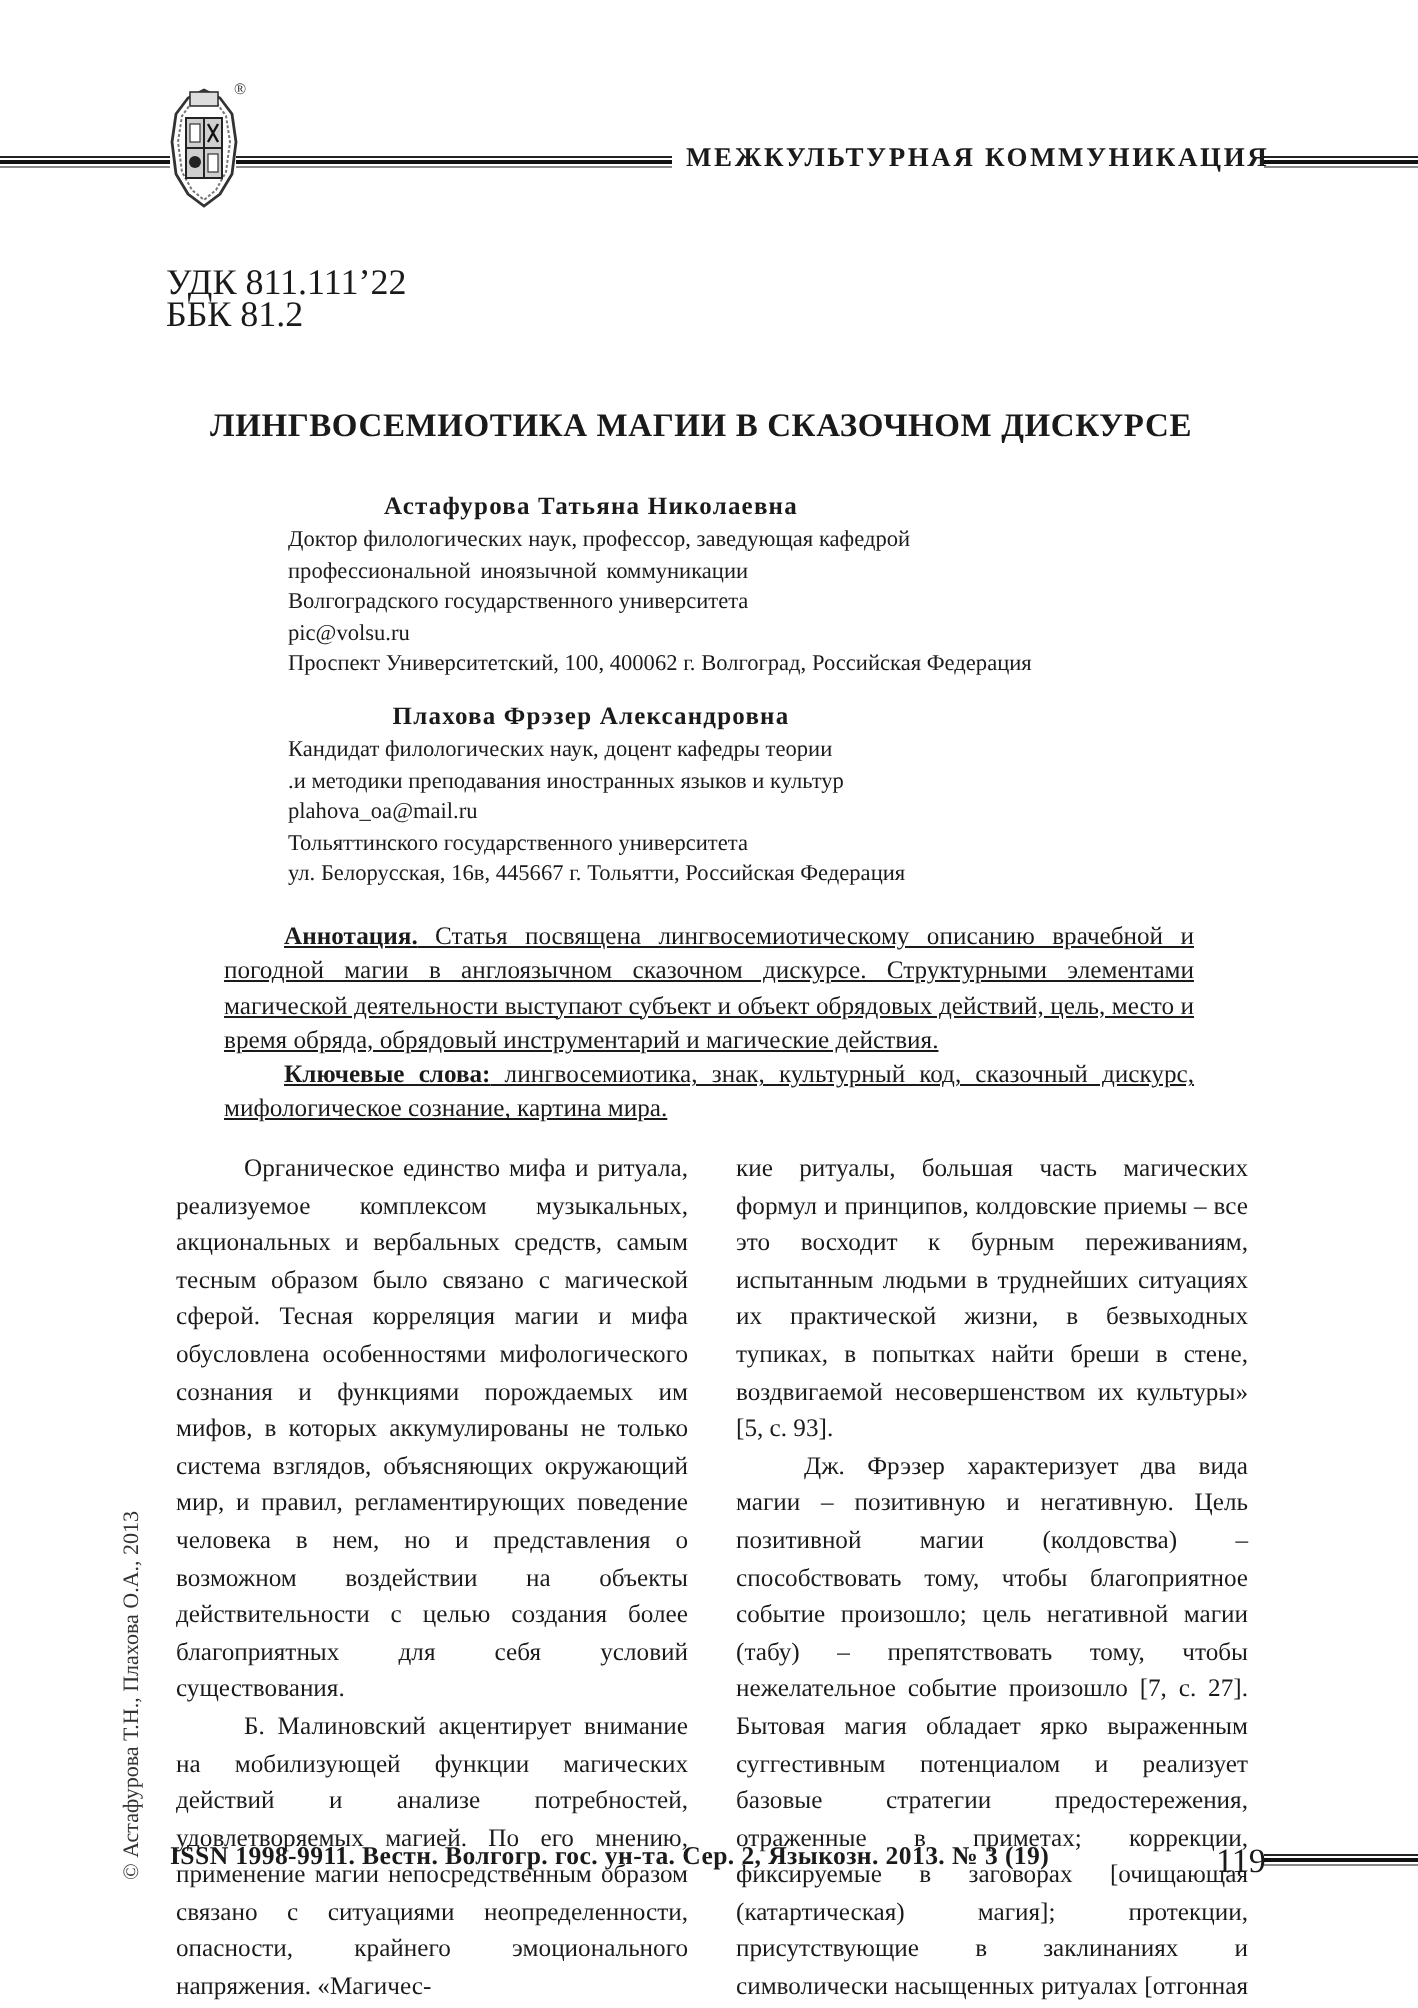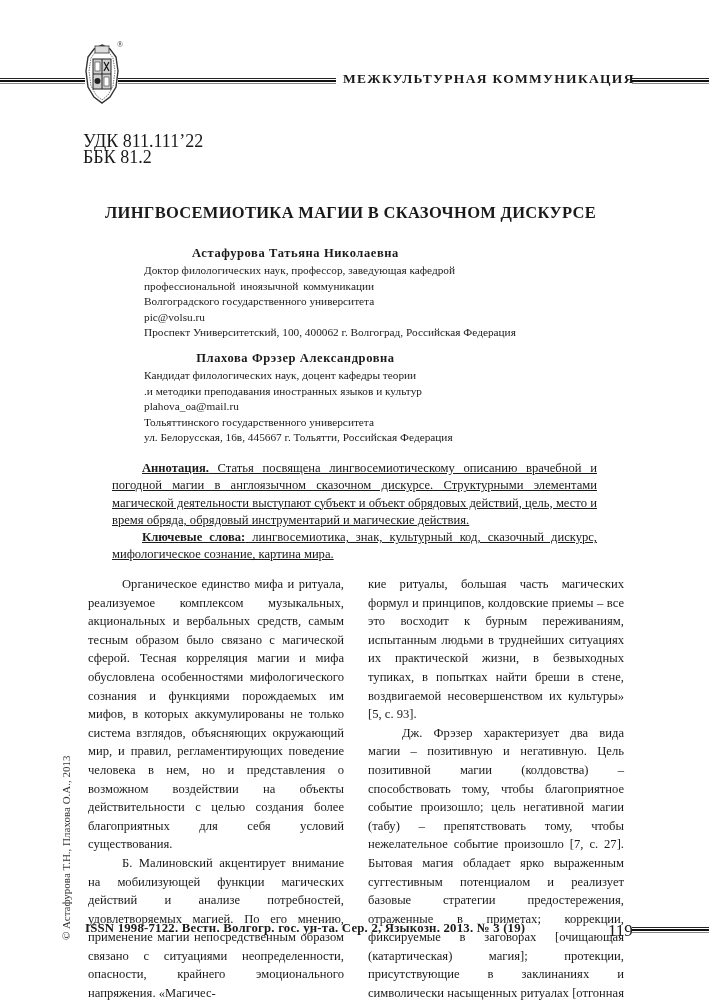--- a/index.html
+++ b/index.html
@@ -124,19 +124,19 @@
   <p>Органическое единство мифа и ритуала, реализуемое комплексом музыкальных, акциональных и вербальных средств, самым тесным образом было связано с магической сферой. Тесная корреляция магии и мифа обусловлена особенностями мифологического сознания и функциями порождаемых им мифов, в которых аккумулированы не только система взглядов, объясняющих окружающий мир, и правил, регламентирующих поведение человека в нем, но и представления о возможном воздействии на объекты действительности с целью создания более благоприятных для себя условий существования.</p>
   <p>Б. Малиновский акцентирует внимание на мобилизующей функции магических действий и анализе потребностей, удовлетворяемых магией. По его мнению, применение магии непосредственным образом связано с ситуациями неопределенности, опасности, крайнего эмоционального напряжения. «Магичес-</p>
 </div>
 <div class="col" id="col-right">
   <p class="cont">кие ритуалы, большая часть магических формул и принципов, колдовские приемы – все это восходит к бурным переживаниям, испытанным людьми в труднейших ситуациях их практической жизни, в безвыходных тупиках, в попытках найти бреши в стене, воздвигаемой несовершенством их культуры» [5, с. 93].</p>
   <p>Дж. Фрэзер характеризует два вида магии – позитивную и негативную. Цель позитивной магии (колдовства) – способствовать тому, чтобы благоприятное событие произошло; цель негативной магии (табу) – препятствовать тому, чтобы нежелательное событие произошло [7, с. 27]. Бытовая магия обладает ярко выраженным суггестивным потенциалом и реализует базовые стратегии предостережения, отраженные в приметах; коррекции, фиксируемые в заговорах [очищающая (катартическая) магия]; протекции, присутствующие в заклинаниях и символически насыщенных ритуалах [отгонная (апотропеическая) магия] [1, с. 176].</p>
 </div>
 
 <div class="copyright">© Астафурова Т.Н., Плахова О.А., 2013</div>
 
-<div class="footer-text">ISSN 1998-7122. Вестн. Волгогр. гос. ун-та. Сер. 2, Языкозн. 2013. № 3 (19)</div>
+<div class="footer-text">ISSN 1998-9911. Вестн. Волгогр. гос. ун-та. Сер. 2, Языкозн. 2013. № 3 (19)</div>
 <div class="page-num">119</div>
 <div class="hdr-rule" id="rule-foot">
     <div class="l1"></div>
     <div class="l2"></div>
     <div class="l3"></div>
   </div>
 
 </body></html>

